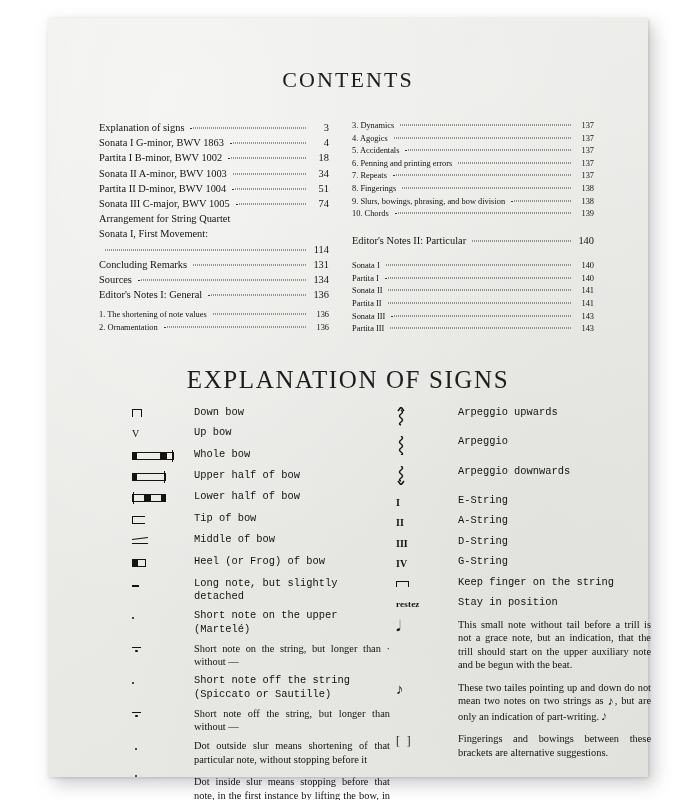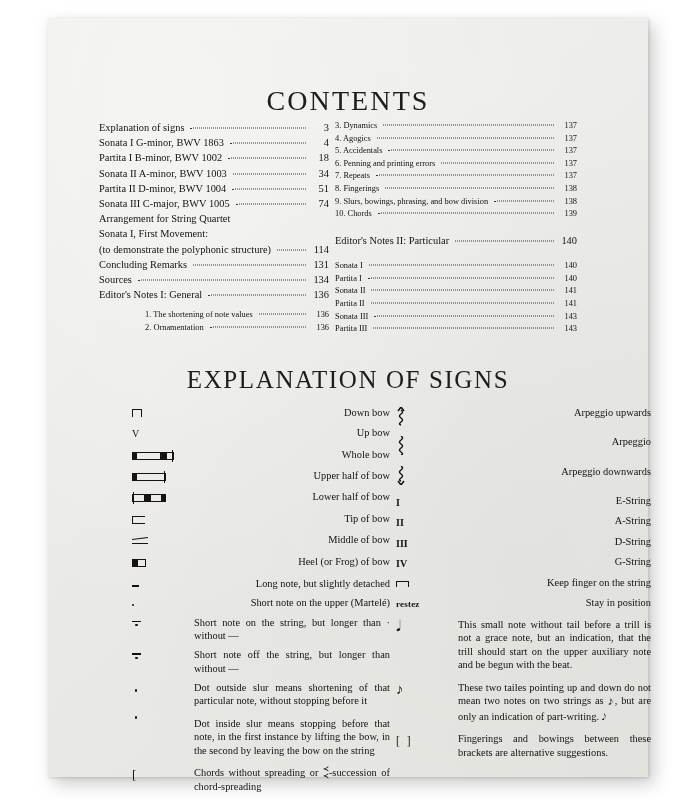--- a/index.html
+++ b/index.html
@@ -40,30 +40,30 @@
   .doc-heading {
     position: absolute;
     left: 0;
     width: 600px;
     text-align: center;
     font-family: "Liberation Serif", serif;
     color: #1d1d1d;
     letter-spacing: 2.1px;
     font-weight: 400;
   }
-  #contents-heading { top: 67px; font-size: 28px; }
+  #contents-heading { top: 49px; font-size: 22px; }
   #eos-heading      { top: 348px; font-size: 25px; letter-spacing: 1.6px; }
 
   
   .toc-col {
     position: absolute;
     color: #15120f;
   }
   #toc-left  { left: 51px;  top: 102px; width: 230px; }
-  #toc-right { left: 287px; top: 102px; width: 242px; font-family: Liberation Serif, serif; }
+  #toc-right { left: 304px; top: 102px; width: 242px; font-family: Liberation Serif, serif; }
 
   .toc-row {
     display: flex;
     align-items: baseline;
     width: 100%;
     line-height: 1.46;
   }
   .toc-row .t-label {
     white-space: nowrap;
     font-size: 10.4px;
@@ -83,21 +83,21 @@
     min-width: 19px;
   }
 
   
   .toc-row.plain .t-dots { border-bottom: none; }
 
   
   .toc-row.sub .t-label,
   .toc-row.sub .t-page { font-size: 8.4px; }
   .toc-row.sub { line-height: 1.5; }
-  .sub-block { margin-top: 7px; margin-left: 46px; }
+  .sub-block { margin-top: 7px; }
   .gap-m { height: 12px; }
 
   
   .eos-col { position: absolute; color: #15120f; }
   #eos-left  { left: 84px;  top: 388px; width: 258px; }
   #eos-right { left: 348px; top: 388px; width: 255px; }
 
   .eos-row {
     display: flex;
     align-items: flex-start;
@@ -114,21 +114,21 @@
     position: relative;
     min-height: 13px;
   }
   .eos-text {
     flex: 1 1 auto;
     font-size: 10.4px;
     line-height: 1.3;
     text-align: justify;
     color: #15120f;
   }
-  .eos-text.nj { text-align: right; }
+  .eos-text.nj { text-align: left; font-family: Liberation Mono, monospace; }
   .eos-row.loose { margin-bottom: 9px; }
 
   
   .g { display: inline-block; position: relative; }
 
   
   .g-downbow {
     width: 8px; height: 7px;
     border: 1.4px solid #15120f;
     border-bottom: none;
@@ -286,21 +286,20 @@
       <span class="t-label">Arrangement for String Quartet</span>
       <span class="t-dots"></span>
       <span class="t-page"></span>
     </div>
     <div class="toc-row plain">
       <span class="t-label">Sonata I, First Movement:</span>
       <span class="t-dots"></span>
       <span class="t-page"></span>
     </div>
     <div class="toc-row">
-      <span class="t-label">(to demonstrate the polyphonic structure)</span>
       <span class="t-dots"></span>
       <span class="t-page">114</span>
     </div>
     <div class="toc-row">
       <span class="t-label">Concluding Remarks</span>
       <span class="t-dots"></span>
       <span class="t-page">131</span>
     </div>
     <div class="toc-row">
       <span class="t-label">Sources</span>
@@ -478,20 +477,24 @@
     <div class="eos-row">
       <span class="eos-sym"><span class="g g-dot"></span></span>
       <span class="eos-text nj">Short note on the upper (Martelé)</span>
     </div>
 
     <div class="eos-row">
       <span class="eos-sym"><span class="g g-tenstac"><i></i><i></i></span></span>
       <span class="eos-text">Short note on the string, but longer than · without —</span>
     </div>
 
+    <div class="eos-row">
+      <span class="eos-sym"><span class="g g-dot"></span></span>
+      <span class="eos-text nj">Short note off the string (Spiccato or Sautille)</span>
+    </div>
 
     <div class="eos-row">
       <span class="eos-sym"><span class="g g-tenstac"><i></i><i></i></span></span>
       <span class="eos-text">Short note off the string, but longer than without —</span>
     </div>
 
     <div class="eos-row loose">
       <span class="eos-sym">
         <span class="g slurwrap a"><span class="g-slur"></span><i class="slurdot"></i></span>
       </span>

